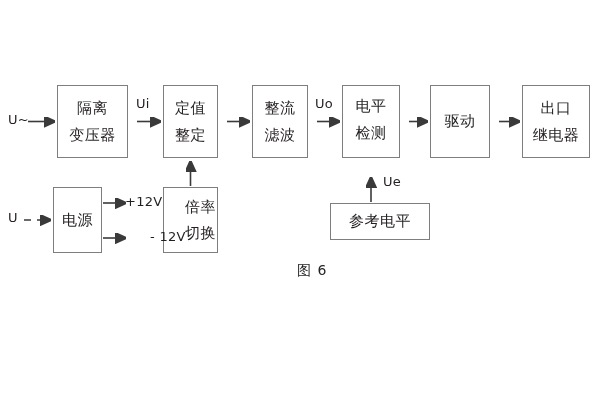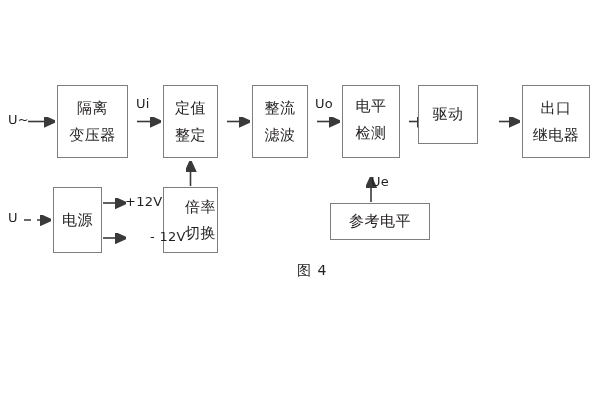--- a/index.html
+++ b/index.html
@@ -107,21 +107,21 @@
   <div class="box" style="left:252px; top:85px; width:56px; height:73px;">
     <span class="line">整流</span>
     <span class="line">滤波</span>
   </div>
 
   <div class="box" style="left:342px; top:85px; width:58px; height:73px;font-family:Liberation Mono, monospace;">
     <span class="line">电平</span>
     <span class="line">检测</span>
   </div>
 
-  <div class="box" style="left:418px; top:85px; width:60px; height:59px;">
+  <div class="box" style="left:430px; top:85px; width:60px; height:73px;">
     <span class="line">驱动</span>
   </div>
 
   <div class="box" style="left:522px; top:85px; width:68px; height:73px;">
     <span class="line">出口</span>
     <span class="line">继电器</span>
   </div>
 
   <div class="box" style="left:53px; top:187px; width:49px; height:66px;">
     <span class="line">电源</span>
@@ -137,21 +137,21 @@
   </div>
 
   <div class="lbl" style="left:8px; top:112px;">U~</div>
 
   <div class="lbl" style="left:8px; top:210px;">U</div>
 
   <div class="lbl" style="left:136px; top:96px;">Ui</div>
 
   <div class="lbl" style="left:315px; top:96px;">Uo</div>
 
-  <div class="lbl" style="left:371px; top:174px;">Ue</div>
+  <div class="lbl" style="left:383px; top:174px;">Ue</div>
 
   <div class="lbl" style="left:125px; top:194px;">+12V</div>
 
   <div class="lbl" style="left:125px; top:229px;margin-left:25px;">- 12V</div>
 
-  <div class="caption" style="left:297px; top:262px;">图 4</div>
+  <div class="caption" style="left:297px; top:262px;">图 6</div>
 
 </div>
 
 </body></html>

